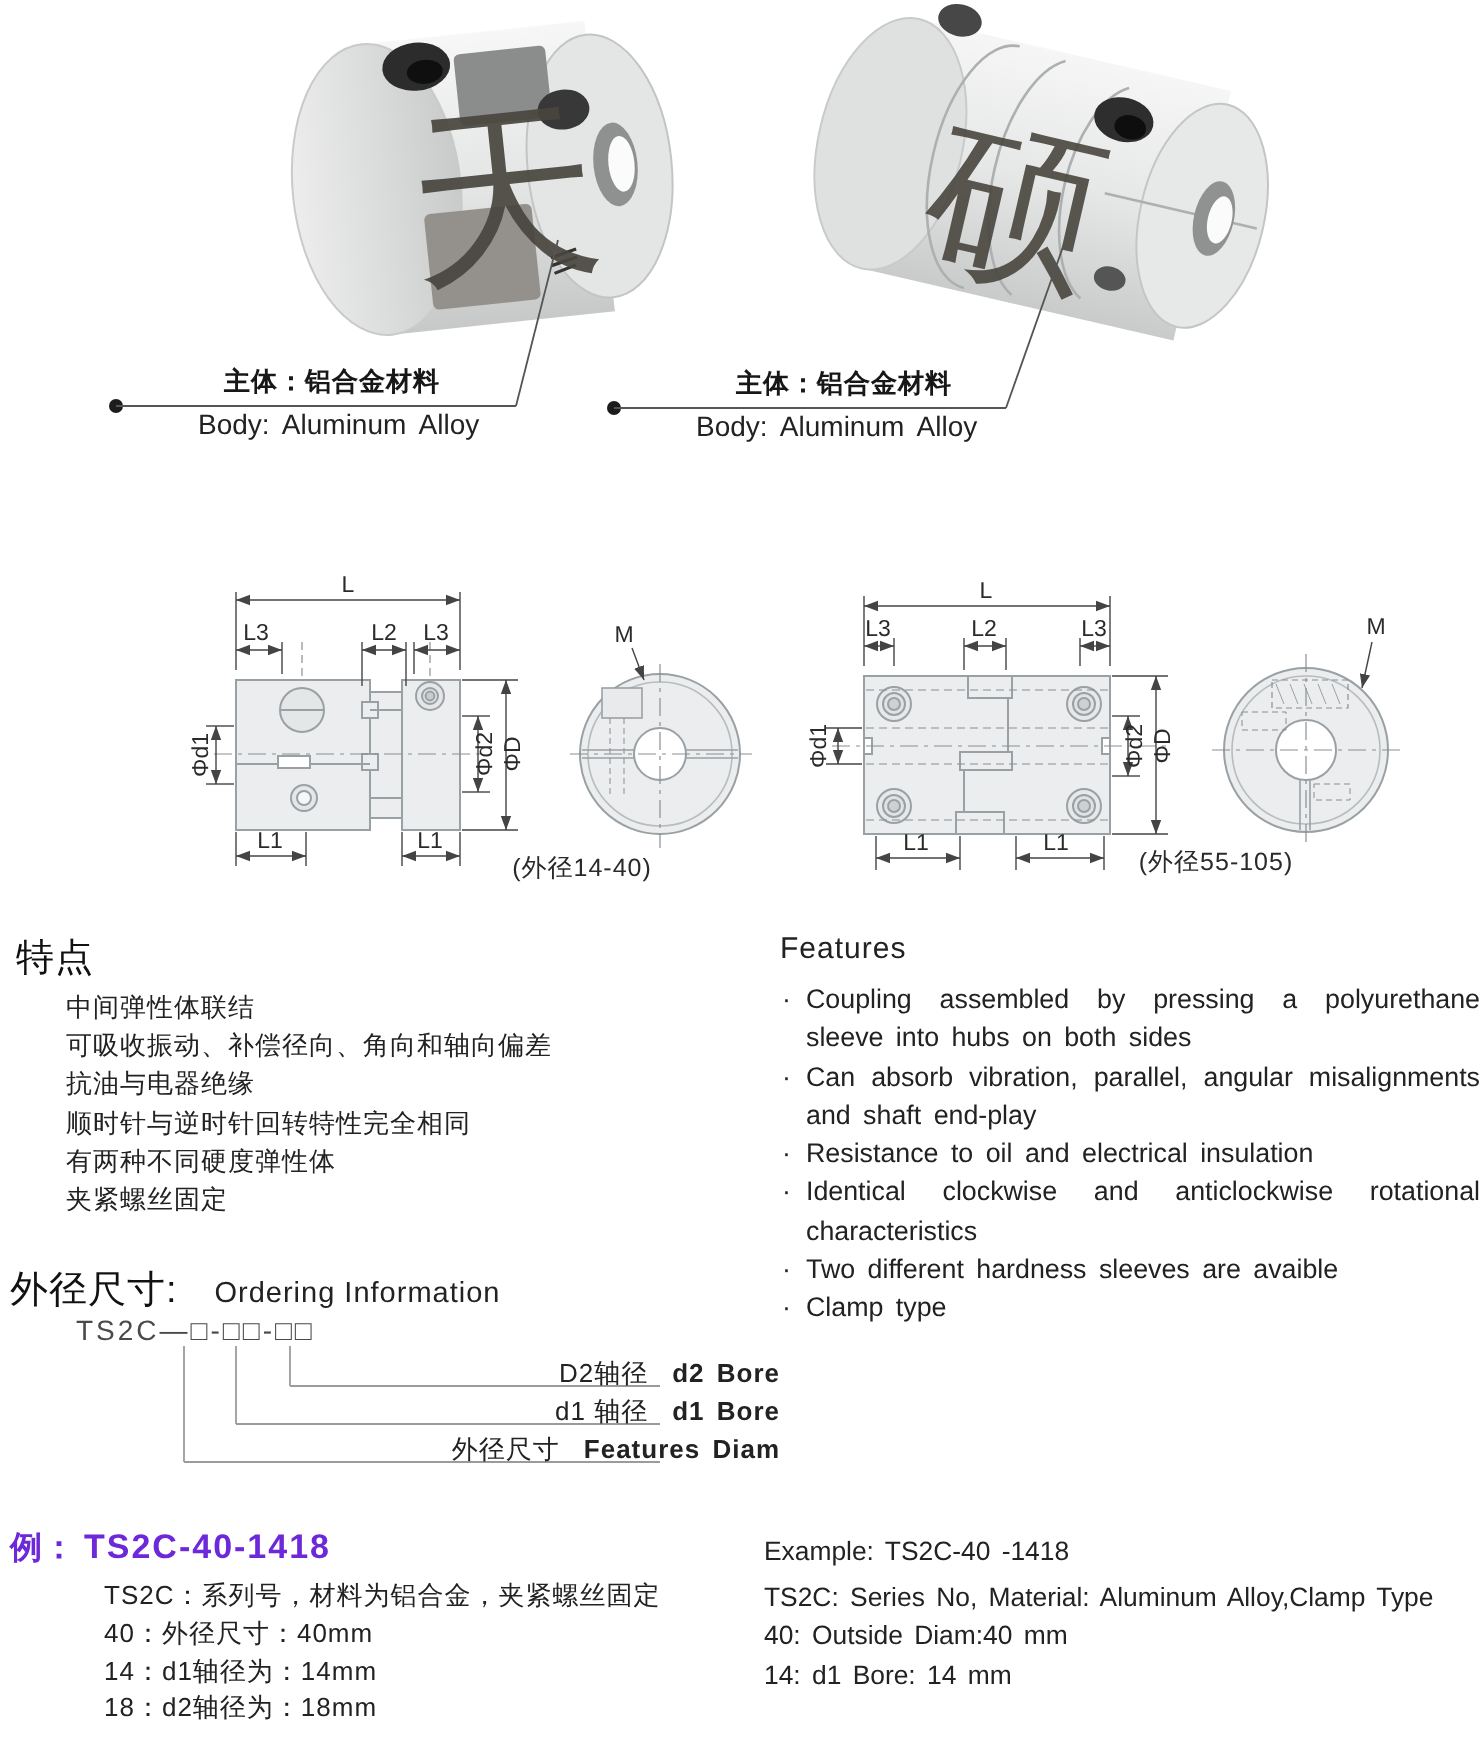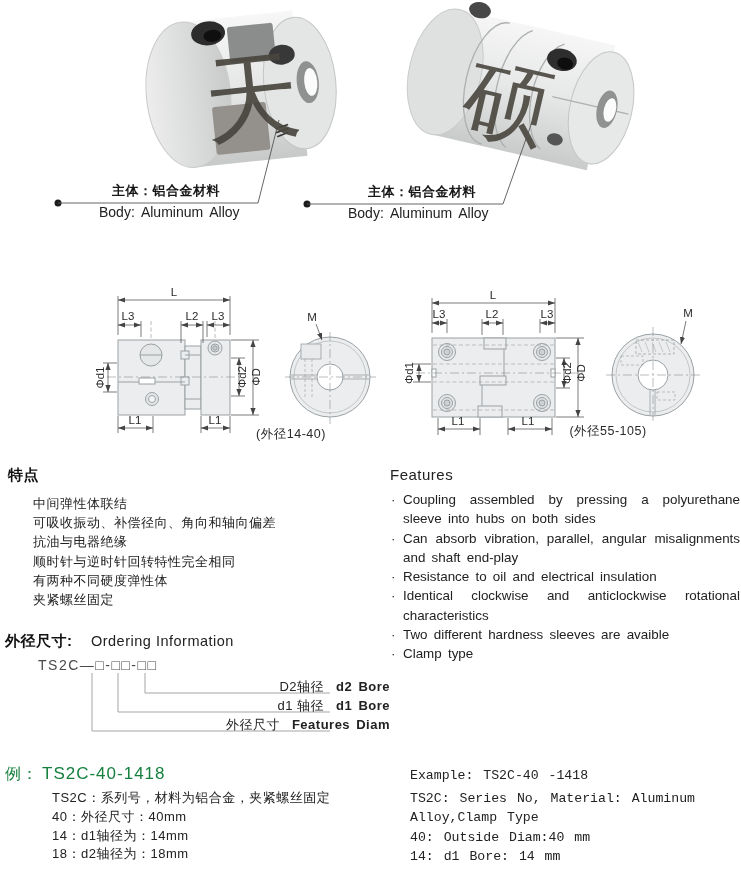--- a/index.html
+++ b/index.html
@@ -4,32 +4,32 @@
 <style>
   html,body{margin:0;padding:0;background:#ffffff;}
   body{font-family:"Liberation Sans","DejaVu Sans",sans-serif;color:#1f1f1f;}
   #page{position:relative;width:741px;height:876px;background:#fff;overflow:hidden;}
   .abs{position:absolute;}
   .zh{letter-spacing:.5px;}
   
   .callout-zh{font-size:13px;font-weight:bold;color:#171717;}
   .callout-en{font-size:14px;color:#222;word-spacing:3px;}
   
-  .sec-title-zh{font-size:15px;font-weight:bold;color:#111;}
+  .sec-title-zh{font-size:19px;font-weight:normal;color:#111;}
   .sec-title-en{font-size:15px;color:#222;letter-spacing:.5px;}
   .zh-list{font-size:13px;line-height:19.2px;color:#222;}
   .en-list{font-size:13.4px;line-height:19.3px;color:#222;width:350px;text-align:justify;word-spacing:2.5px;}
   .en-item{position:relative;padding-left:13px;}
   .en-item .bullet{position:absolute;left:1px;top:0;}
   
   .order-code{font-size:14px;color:#4a4a4a;letter-spacing:1.5px;text-align:right;}
   .order-row{font-size:13px;color:#222;text-align:right;width:235px;}
   .order-row .en{margin-left:12px;word-spacing:2px;font-weight:bold;}
   
-  .ex-title{font-size:16px;font-weight:normal;color:#15803d;letter-spacing:.5px;}
+  .ex-title{font-size:16px;font-weight:bold;color:#6d28d9;letter-spacing:.5px;}
   .ex-title .code{font-size:17px;margin-left:4px;letter-spacing:1px;}
   .ex-lines-zh{font-size:13px;line-height:18.8px;color:#222;}
   .ex-lines-en{font-size:13.2px;line-height:19.2px;color:#222;word-spacing:2px;}
   svg text{font-family:"Liberation Sans","DejaVu Sans",sans-serif;}
   .dimtxt{font-size:11.5px;fill:#2a2a2a;}
   .captxt{font-size:12.5px;fill:#2a2a2a;letter-spacing:.5px;}
 </style>
 </head>
 <body>
 
@@ -374,20 +374,20 @@
   <div class="abs ex-title zh" style="left:5px;top:764px;">
     <span>例：</span><span class="code">TS2C-40-1418</span>
   </div>
   <div class="abs ex-lines-zh zh" style="left:52px;top:789px;">
     <div>TS2C：系列号，材料为铝合金，夹紧螺丝固定</div>
     <div>40：外径尺寸：40mm</div>
     <div>14：d1轴径为：14mm</div>
     <div>18：d2轴径为：18mm</div>
   </div>
 
-  <div class="abs ex-lines-en" style="left:410px;top:766px;font-family:Liberation Mono, monospace;">
+  <div class="abs ex-lines-en" style="left:382px;top:766px;">
     <div style="margin-bottom:4px;">Example: TS2C-40 -1418</div>
     <div>TS2C: Series No, Material: Aluminum Alloy,Clamp Type</div>
     <div>40: Outside Diam:40 mm</div>
     <div>14: d1 Bore: 14 mm</div>
   </div>
 
 </div>
 
 </body></html>

